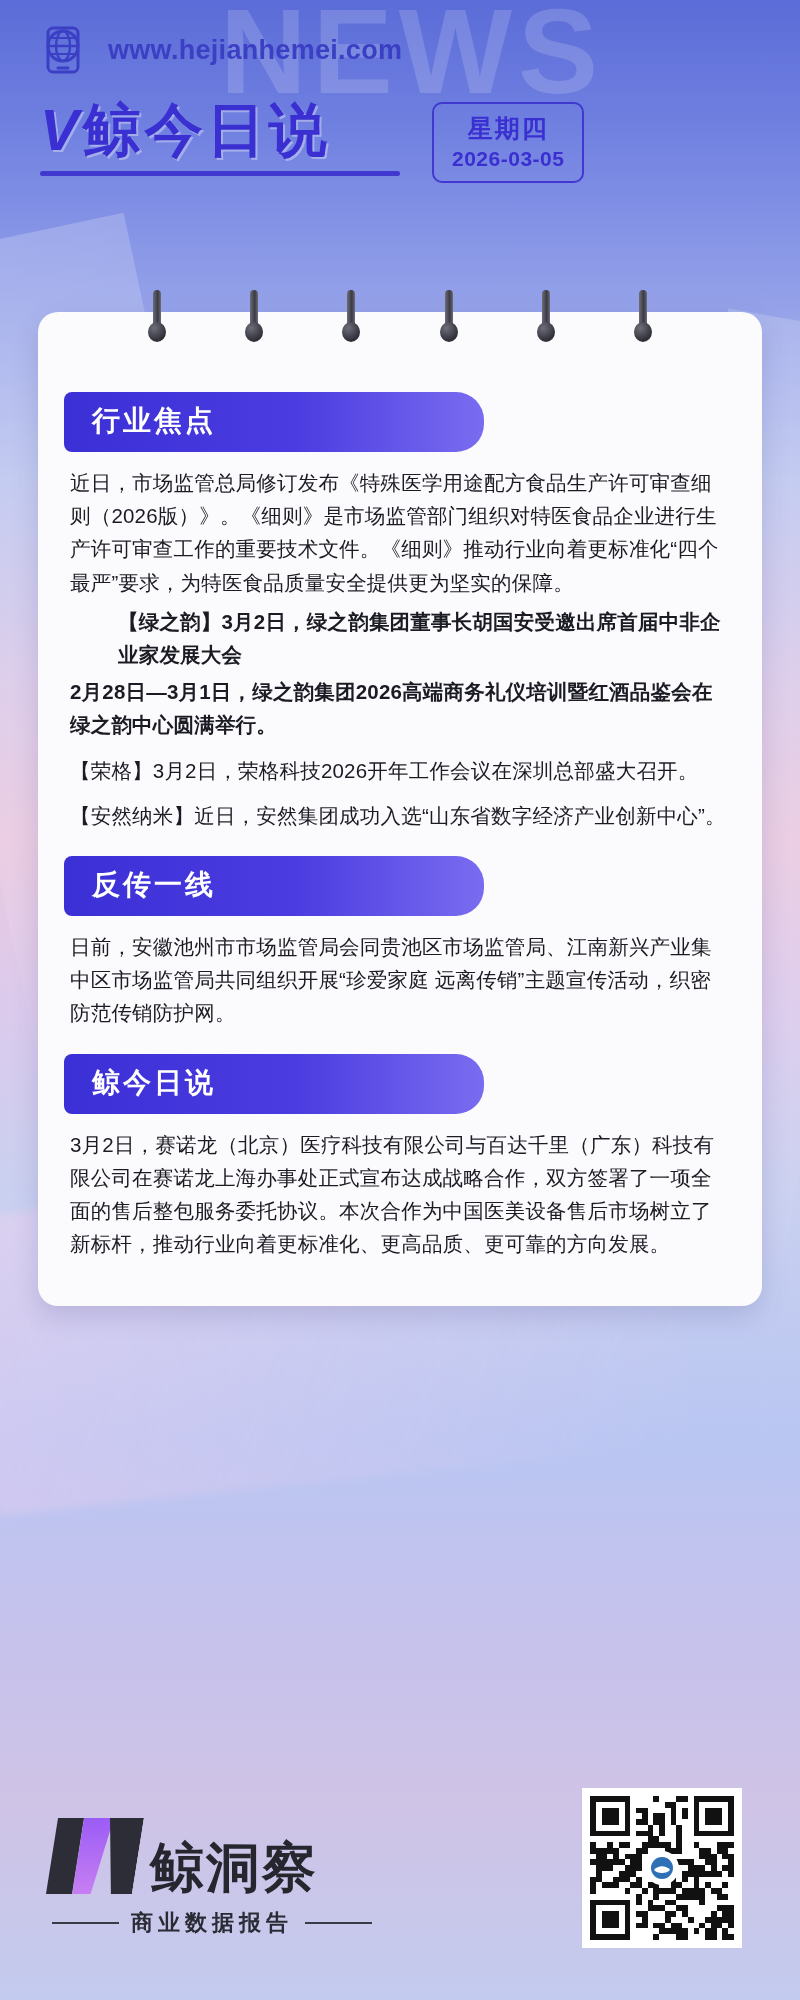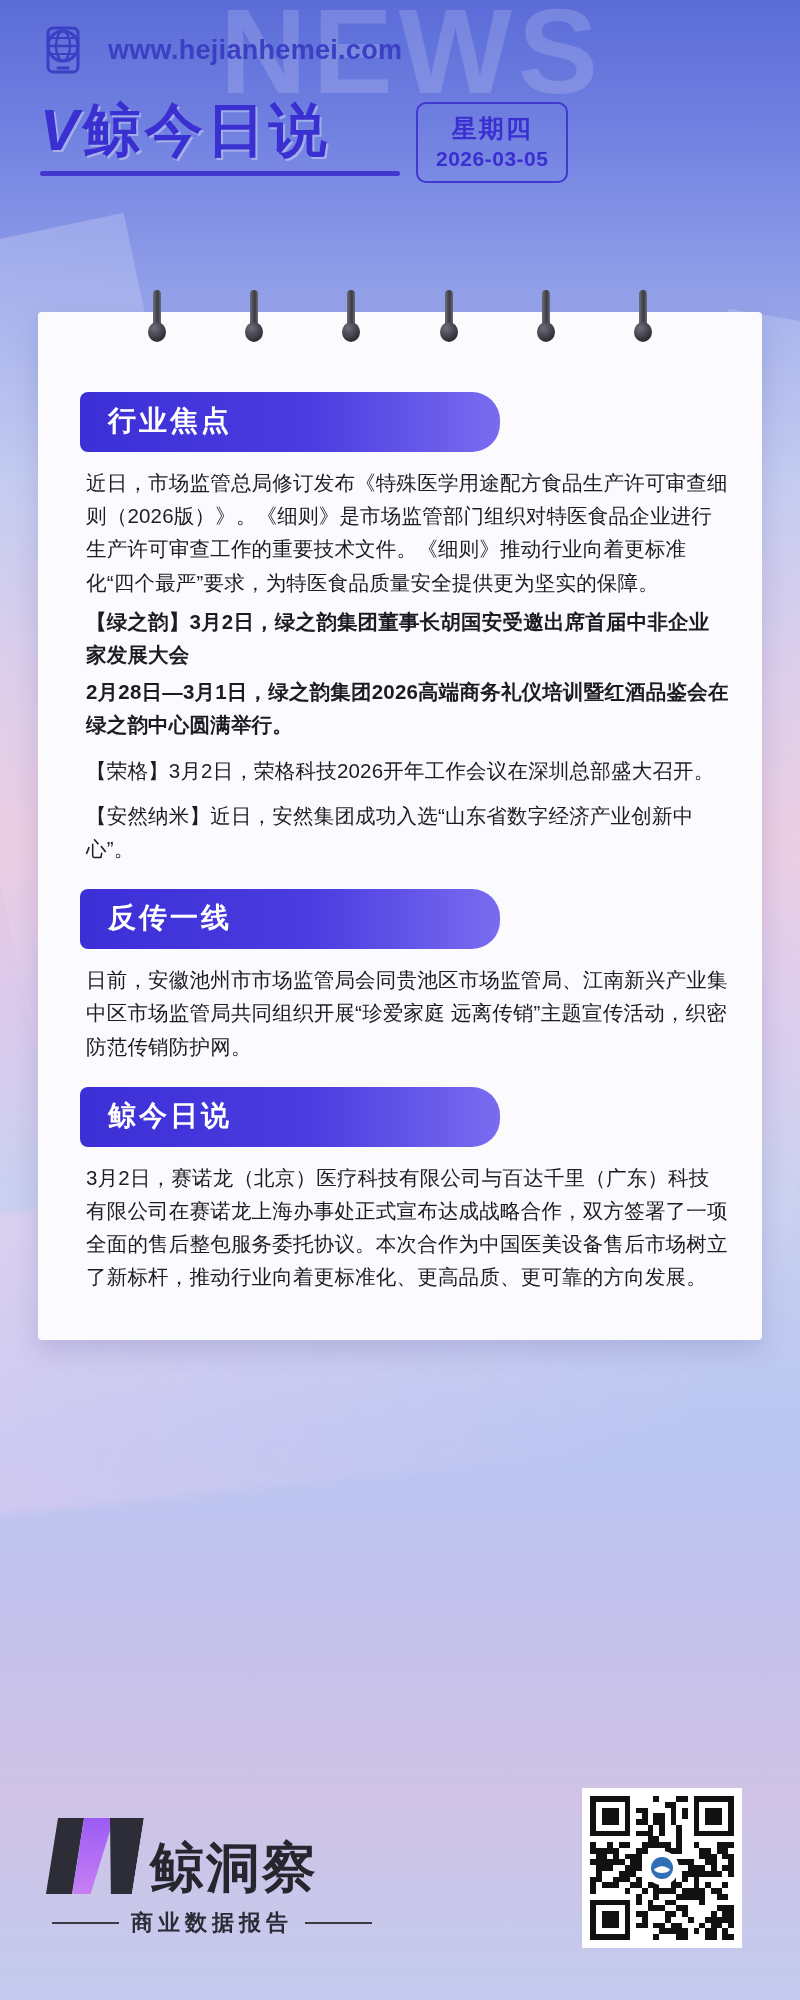--- a/index.html
+++ b/index.html
@@ -87,21 +87,21 @@
   }
   .site-url {
     font-size: 27px;
     font-weight: 700;
     color: #3b3fc4;
     letter-spacing: 0.3px;
   }
   .title-row {
     display: flex;
     align-items: flex-start;
-    gap: 16px;
+    gap: 32px;
     margin-top: 24px;
   }
   .brand-title {
     font-size: 58px;
     font-weight: 900;
     color: #3a2fd0;
     letter-spacing: 4px;
     line-height: 1.05;
     text-shadow: 2px 2px 0 rgba(255,255,255,0.35);
   }
@@ -175,22 +175,22 @@
     position: absolute;
     left: 0;
     top: 32px;
     width: 18px;
     height: 20px;
     background: radial-gradient(circle at 35% 30%, #6e6e7a, #2f2f38 70%);
     border-radius: 50%;
   }
   .notepad {
     background: #fbfbfd;
-    border-radius: 4px;
-    padding: 62px 26px 40px 42px;
+    border-radius: 20px;
+    padding: 62px 26px 40px 26px;
     box-shadow: 0 10px 26px rgba(60,60,130,0.18);
     position: relative;
   }
 
   
   .section { margin-bottom: 6px; }
   .sec-pill {
     display: inline-block;
     min-width: 420px;
     background: linear-gradient(90deg, #3b2fd6 0%, #4a3ce0 55%, #7a6cf0 100%);
@@ -205,21 +205,21 @@
   .sec-body {
     font-size: 20.5px;
     line-height: 1.62;
     color: #1b1b24;
     letter-spacing: 0.2px;
     padding: 0 6px;
   }
   .sec-body p { margin-bottom: 12px; }
   .sec-body p:last-child { margin-bottom: 0; }
   .sec-body p.bold { font-weight: 700; }
-  .sec-body p.tight { margin-bottom: 4px; }
+  .sec-body p.tight { margin-bottom: 4px; margin-left: 48px; }
 
   
   .footer {
     position: absolute;
     left: 0;
     bottom: 0;
     width: 100%;
     height: 260px;
     z-index: 5;
   }

